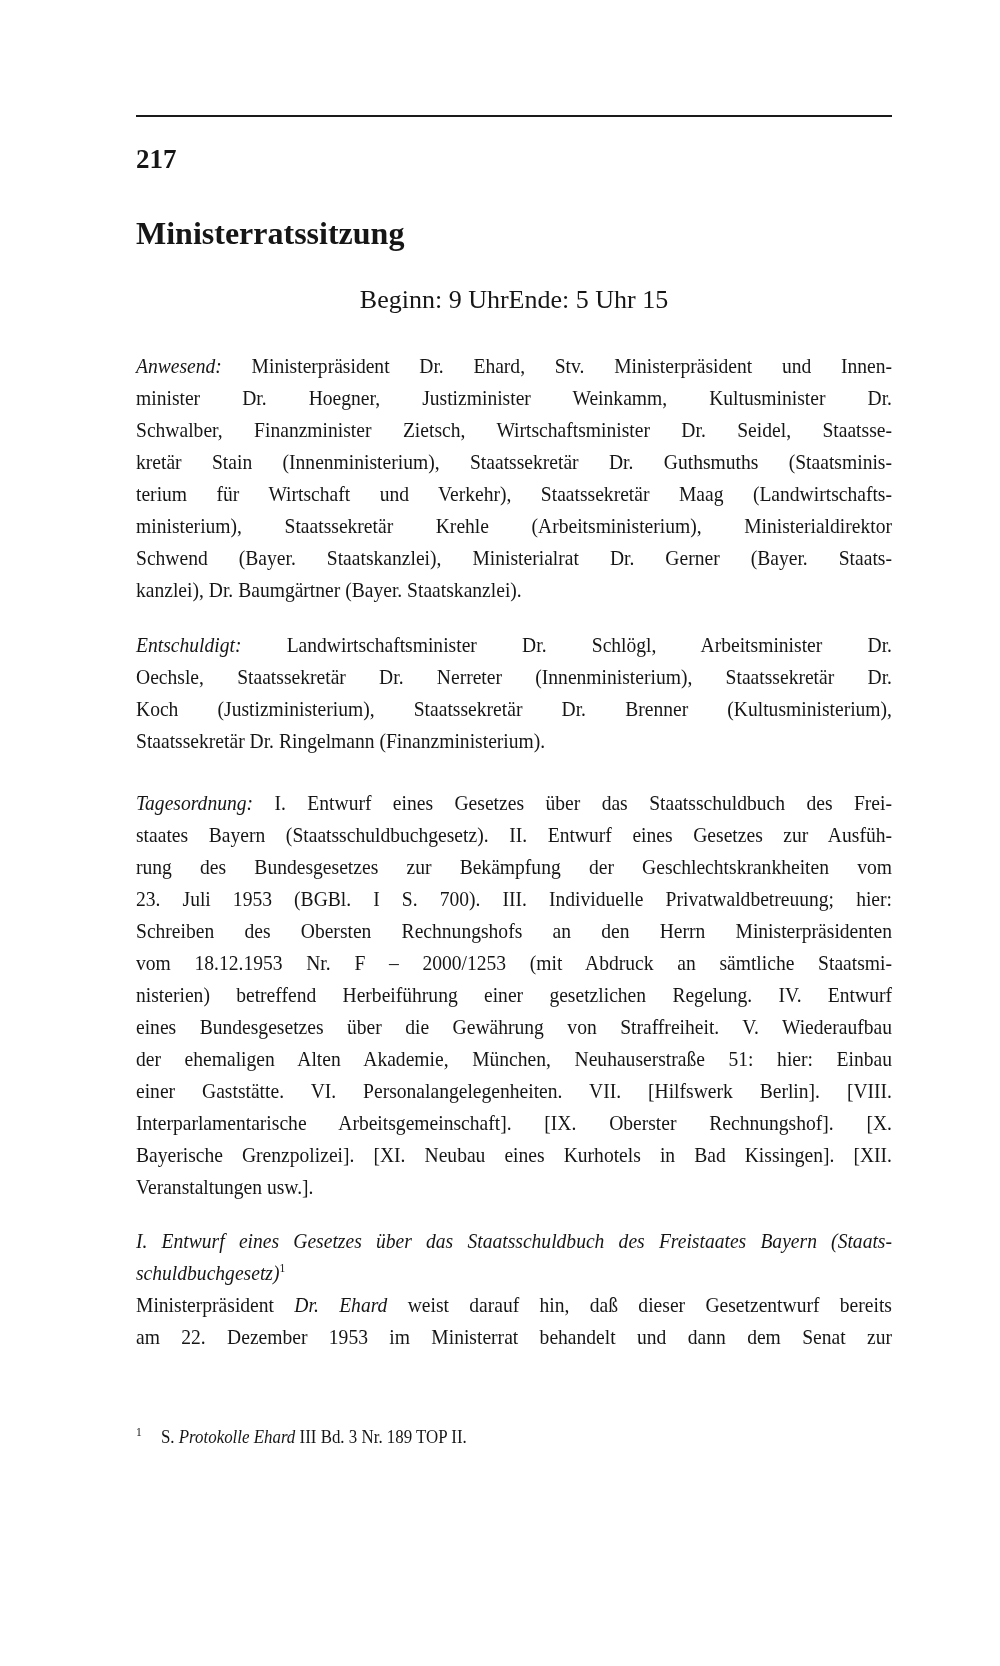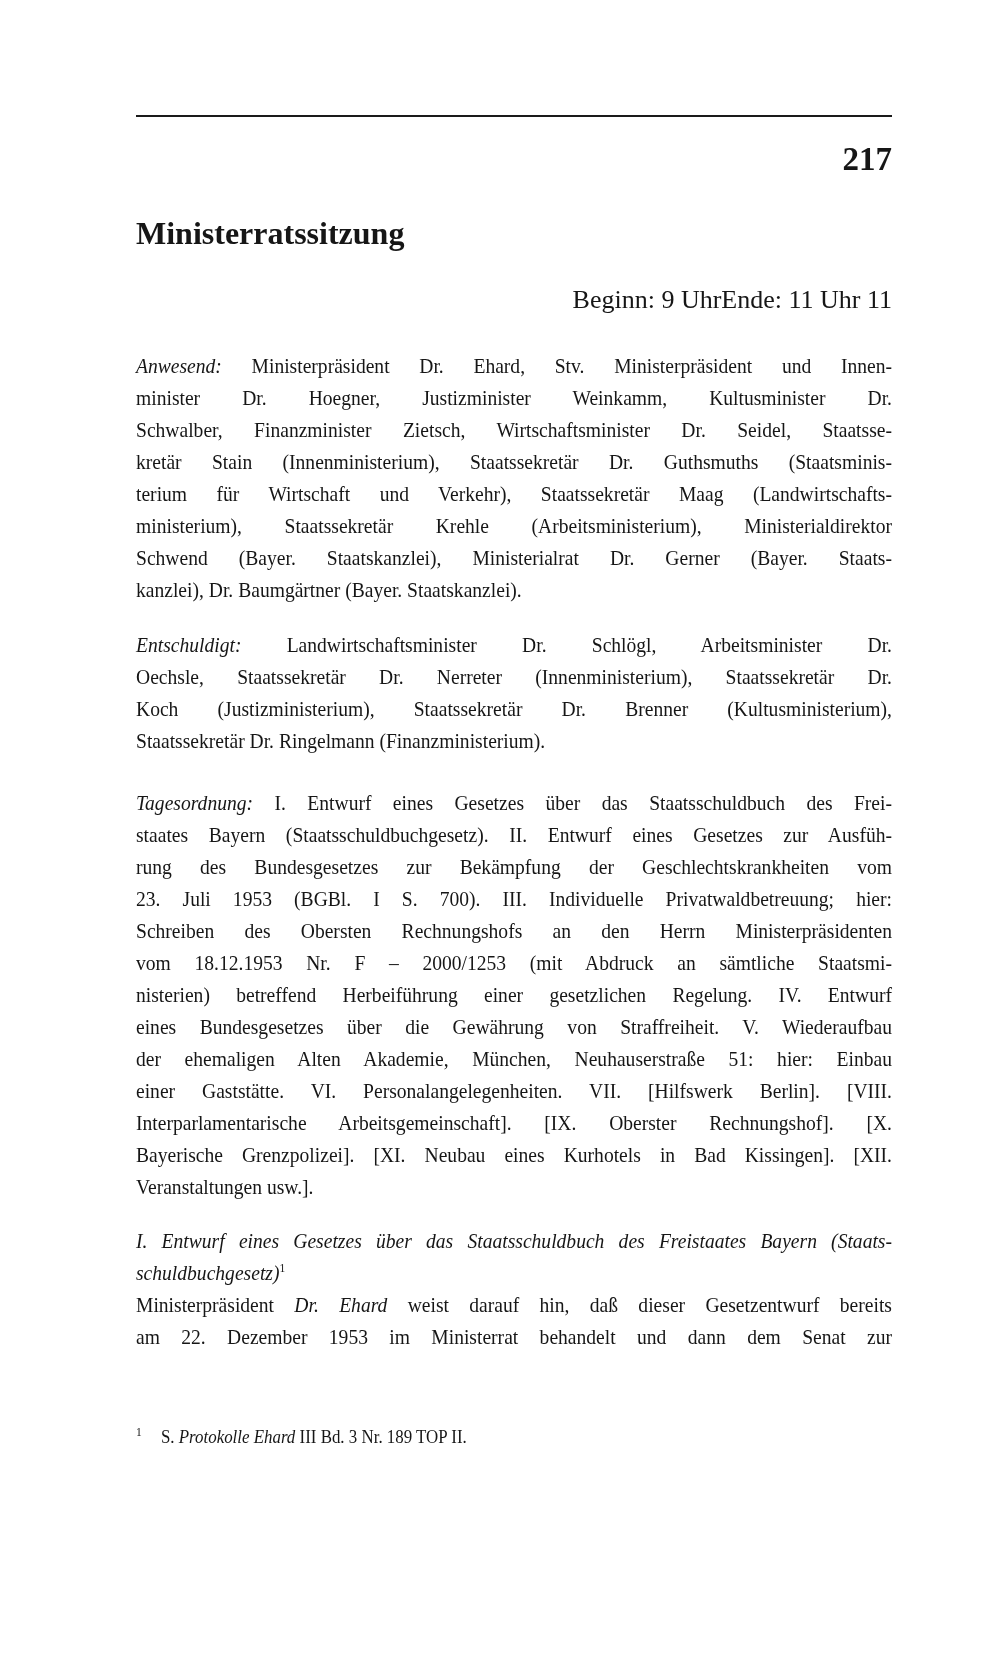--- a/index.html
+++ b/index.html
@@ -21,22 +21,22 @@
     top: 115px;
     width: 756px;
     height: 2px;
     background: #1a1a1a;
   }
   .pagenum {
     position: absolute;
     left: 136px;
     top: 141px;
     width: 756px;
-    text-align: right;
-    font-size: 33px;
+    text-align: left;
+    font-size: 27px;
     line-height: 36px;
     font-weight: bold;
   }
   .header-row {
     position: absolute;
     left: 136px;
     top: 215px;
     width: 756px;
     display: flex;
     justify-content: space-between;
@@ -45,21 +45,21 @@
     line-height: 36px;
     font-weight: bold;
     flex-direction: column;
   }
   .times-row {
     position: absolute;
     left: 136px;
     top: 285px;
     width: 756px;
     display: flex;
-    justify-content: flex-end;
+    justify-content: center;
     align-items: baseline;
     font-size: 26px;
     line-height: 30px;
   }
   .content {
     position: absolute;
     left: 136px;
     top: 350px;
     width: 850px;
     transform: scaleX(0.8894);
@@ -115,21 +115,21 @@
   <div class="rule" data-name="header-rule"></div>
 
   <div class="pagenum" data-name="page-number">217</div>
 
   <div class="header-row" data-name="session-header">
     <span data-name="session-title">Ministerratssitzung</span>
   </div>
 
   <div class="times-row" data-name="session-times">
     <span data-name="begin-time">Beginn: 9 Uhr</span>
-    <span data-name="end-time">Ende: 11 Uhr 11</span>
+    <span data-name="end-time">Ende: 5 Uhr 15</span>
   </div>
 
   <div class="content" data-name="content">
       <div class="para" data-name="paragraph-anwesend">
         <div class="ln" data-name="text-line"><span class="it" data-name="text-segment">Anwesend:</span><span data-name="text-segment"> Ministerpräsident Dr. Ehard, Stv. Ministerpräsident und Innen-</span></div>
         <div class="ln" data-name="text-line"><span data-name="text-segment">minister Dr. Hoegner, Justizminister Weinkamm, Kultusminister Dr.</span></div>
         <div class="ln" data-name="text-line"><span data-name="text-segment">Schwalber, Finanzminister Zietsch, Wirtschaftsminister Dr. Seidel, Staatsse-</span></div>
         <div class="ln" data-name="text-line"><span data-name="text-segment">kretär Stain (Innenministerium), Staatssekretär Dr. Guthsmuths (Staatsminis-</span></div>
         <div class="ln" data-name="text-line"><span data-name="text-segment">terium für Wirtschaft und Verkehr), Staatssekretär Maag (Landwirtschafts-</span></div>
         <div class="ln" data-name="text-line"><span data-name="text-segment">ministerium), Staatssekretär Krehle (Arbeitsministerium), Ministerialdirektor</span></div>

